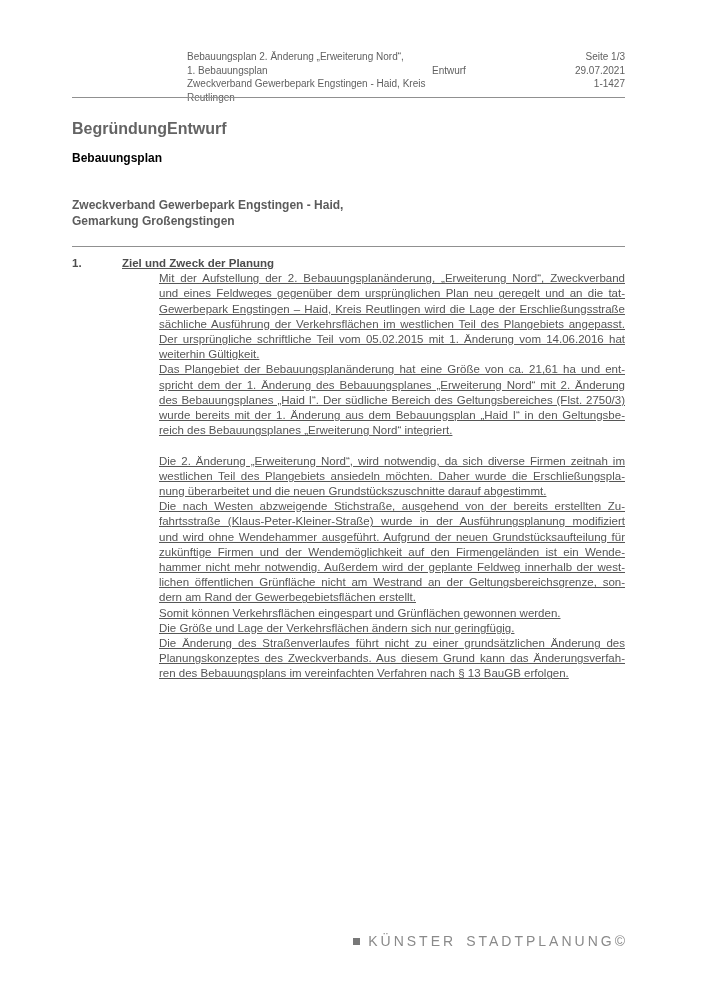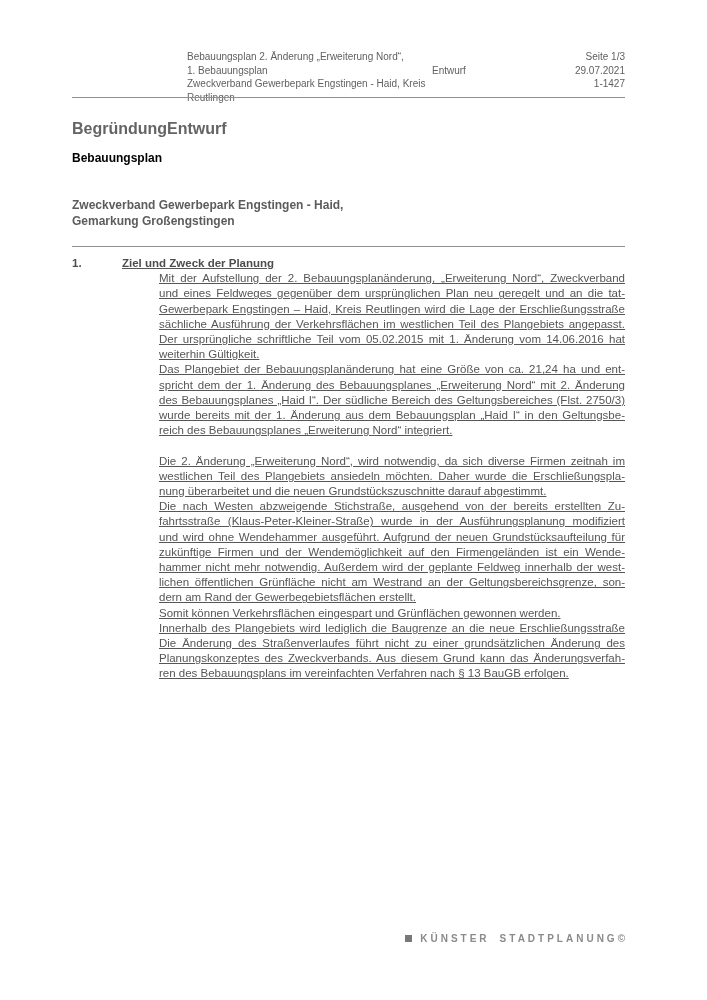--- a/index.html
+++ b/index.html
@@ -103,25 +103,24 @@
   .para .line.last-line { text-align-last: left; }
   .para.gap-before { margin-top: 15.2px; }
 
   
   .doc-footer {
     position: absolute;
     top: 933px;
     right: 82px;
     display: flex;
     align-items: center;
-    font-size: 10px;
+    font-size: 14px;
     letter-spacing: 3px;
     color: #8a8a8a;
     white-space: nowrap;
-    font-weight: bold;
   }
   .logo-square {
     width: 7px;
     height: 7px;
     background: #787878;
     margin-right: 8px;
     flex: 0 0 auto;
   }
   .brand-suffix { margin-left: 10px; }
   .copyright { letter-spacing: 0; }
@@ -174,21 +173,21 @@
       <div class="paragraphs">
           <div class="para">
             <div class="line">Mit der Aufstellung der 2. Bebauungsplanänderung, „Erweiterung Nord“, Zweckverband</div>
             <div class="line">und eines Feldweges gegenüber dem ursprünglichen Plan neu geregelt und an die tat-</div>
             <div class="line">Gewerbepark Engstingen – Haid, Kreis Reutlingen wird die Lage der Erschließungsstraße</div>
             <div class="line">sächliche Ausführung der Verkehrsflächen im westlichen Teil des Plangebiets angepasst.</div>
             <div class="line">Der ursprüngliche schriftliche Teil vom 05.02.2015 mit 1. Änderung vom 14.06.2016 hat</div>
             <div class="line last-line">weiterhin Gültigkeit.</div>
           </div>
           <div class="para">
-            <div class="line">Das Plangebiet der Bebauungsplanänderung hat eine Größe von ca. 21,24 ha und ent-</div>
+            <div class="line">Das Plangebiet der Bebauungsplanänderung hat eine Größe von ca. 21,61 ha und ent-</div>
             <div class="line">spricht dem der 1. Änderung des Bebauungsplanes „Erweiterung Nord“ mit 2. Änderung</div>
             <div class="line">des Bebauungsplanes „Haid I“. Der südliche Bereich des Geltungsbereiches (Flst. 2750/3)</div>
             <div class="line">wurde bereits mit der 1. Änderung aus dem Bebauungsplan „Haid I“ in den Geltungsbe-</div>
             <div class="line last-line">reich des Bebauungsplanes „Erweiterung Nord“ integriert.</div>
           </div>
           <div class="para gap-before">
             <div class="line">Die 2. Änderung „Erweiterung Nord“, wird notwendig, da sich diverse Firmen zeitnah im</div>
             <div class="line">westlichen Teil des Plangebiets ansiedeln möchten. Daher wurde die Erschließungspla-</div>
             <div class="line last-line">nung überarbeitet und die neuen Grundstückszuschnitte darauf abgestimmt.</div>
           </div>
@@ -198,21 +197,23 @@
             <div class="line">und wird ohne Wendehammer ausgeführt. Aufgrund der neuen Grundstücksaufteilung für</div>
             <div class="line">zukünftige Firmen und der Wendemöglichkeit auf den Firmengeländen ist ein Wende-</div>
             <div class="line">hammer nicht mehr notwendig. Außerdem wird der geplante Feldweg innerhalb der west-</div>
             <div class="line">lichen öffentlichen Grünfläche nicht am Westrand an der Geltungsbereichsgrenze, son-</div>
             <div class="line last-line">dern am Rand der Gewerbegebietsflächen erstellt.</div>
           </div>
           <div class="para">
             <div class="line last-line">Somit können Verkehrsflächen eingespart und Grünflächen gewonnen werden.</div>
           </div>
           <div class="para">
-            <div class="line">Innerhalb des Plangebiets wird lediglich die Baugrenze an die neue Erschließungsstraße</div>
+            <div class="line last-line">Die Größe und Lage der Verkehrsflächen ändern sich nur geringfügig.</div>
+          </div>
+          <div class="para">
           </div>
           <div class="para">
             <div class="line">Die Änderung des Straßenverlaufes führt nicht zu einer grundsätzlichen Änderung des</div>
             <div class="line">Planungskonzeptes des Zweckverbands. Aus diesem Grund kann das Änderungsverfah-</div>
             <div class="line last-line">ren des Bebauungsplans im vereinfachten Verfahren nach § 13 BauGB erfolgen.</div>
           </div>
         </div>
     </div>
   </section>
 

